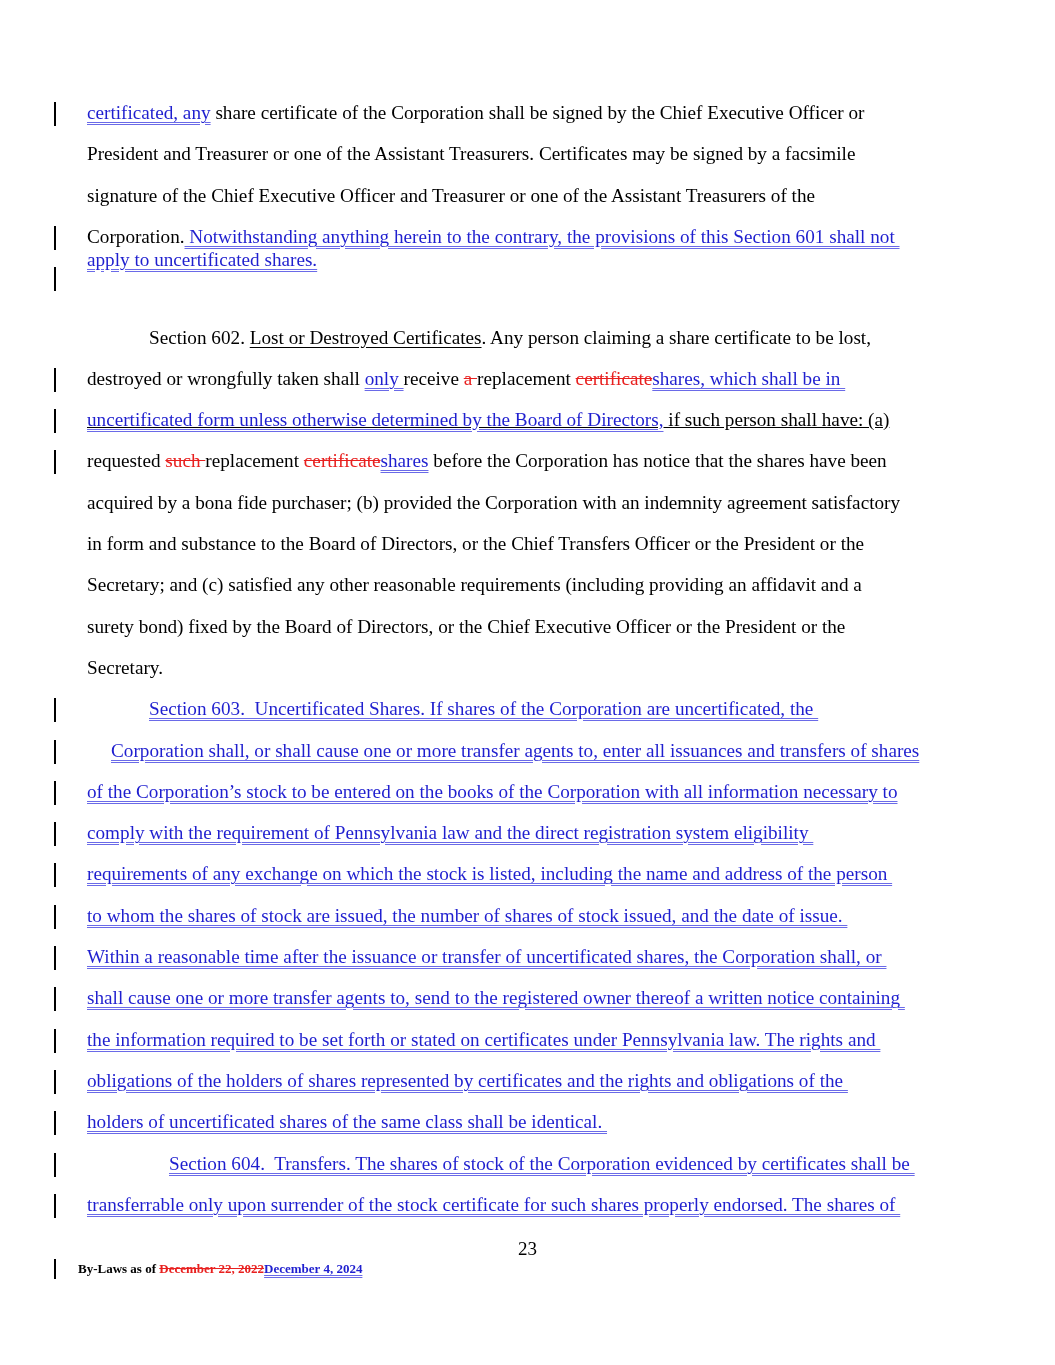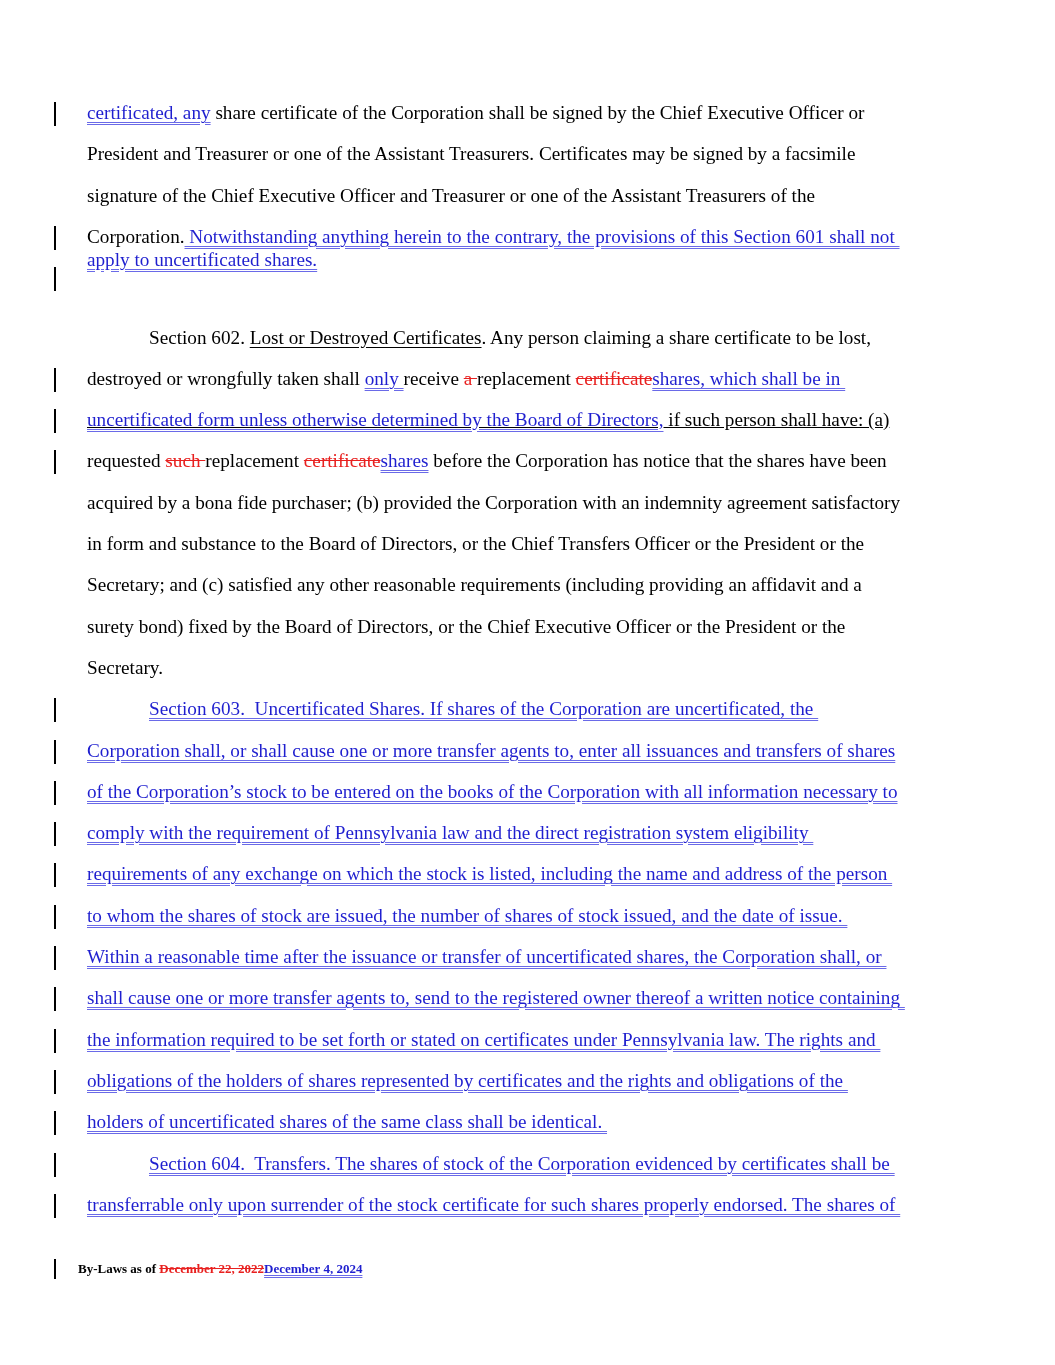--- a/index.html
+++ b/index.html
@@ -38,41 +38,42 @@
       <div class="bar" style="top: 450.4px;"></div>
       <div class="line" style="top: 449.4px;"><span>requested </span><span class="del">such </span><span>replacement </span><span class="del">certificate</span><span class="ins">shares</span><span> before the Corporation has notice that the shares have been</span></div>
       <div class="line" style="top: 490.7px;"><span>acquired by a bona fide purchaser; (b) provided the Corporation with an indemnity agreement satisfactory</span></div>
       <div class="line" style="top: 532px;"><span>in form and substance to the Board of Directors, or the Chief Transfers Officer or the President or the</span></div>
       <div class="line" style="top: 573.3px;"><span>Secretary; and (c) satisfied any other reasonable requirements (including providing an affidavit and a</span></div>
       <div class="line" style="top: 614.6px;"><span>surety bond) fixed by the Board of Directors, or the Chief Executive Officer or the President or the</span></div>
       <div class="line" style="top: 655.9px;"><span>Secretary.</span></div>
       <div class="bar" style="top: 698.2px;"></div>
       <div class="line indent" style="top: 697.2px;"><span class="ins">Section 603.  Uncertificated Shares. If shares of the Corporation are uncertificated, the </span></div>
       <div class="bar" style="top: 739.5px;"></div>
-      <div class="line" style="top: 738.5px;"><span class="ins">Corporation shall, or shall cause one or more transfer agents to, enter all issuances and transfers of shares</span></div>
+      <div class="line" style="top: 738.5px; margin-left: 24px;"><span class="ins">Corporation shall, or shall cause one or more transfer agents to, enter all issuances and transfers of shares</span></div>
       <div class="bar" style="top: 780.8px;"></div>
       <div class="line" style="top: 779.8px;"><span class="ins">of the Corporation’s stock to be entered on the books of the Corporation with all information necessary to</span></div>
       <div class="bar" style="top: 822.1px;"></div>
       <div class="line" style="top: 821.1px;"><span class="ins">comply with the requirement of Pennsylvania law and the direct registration system eligibility </span></div>
       <div class="bar" style="top: 863.4px;"></div>
       <div class="line" style="top: 862.4px;"><span class="ins">requirements of any exchange on which the stock is listed, including the name and address of the person </span></div>
       <div class="bar" style="top: 904.7px;"></div>
       <div class="line" style="top: 903.7px;"><span class="ins">to whom the shares of stock are issued, the number of shares of stock issued, and the date of issue. </span></div>
       <div class="bar" style="top: 946px;"></div>
       <div class="line" style="top: 945px;"><span class="ins">Within a reasonable time after the issuance or transfer of uncertificated shares, the Corporation shall, or </span></div>
       <div class="bar" style="top: 987.3px;"></div>
       <div class="line" style="top: 986.3px;"><span class="ins">shall cause one or more transfer agents to, send to the registered owner thereof a written notice containing </span></div>
       <div class="bar" style="top: 1028.6px;"></div>
       <div class="line" style="top: 1027.6px;"><span class="ins">the information required to be set forth or stated on certificates under Pennsylvania law. The rights and </span></div>
       <div class="bar" style="top: 1069.9px;"></div>
       <div class="line" style="top: 1068.9px;"><span class="ins">obligations of the holders of shares represented by certificates and the rights and obligations of the </span></div>
       <div class="bar" style="top: 1111.2px;"></div>
       <div class="line" style="top: 1110.2px;"><span class="ins">holders of uncertificated shares of the same class shall be identical. </span></div>
       <div class="bar" style="top: 1152.5px;"></div>
-      <div class="line indent" style="top: 1151.5px;"><span class="ins">Section 604.  Transfers. The shares of stock of the Corporation evidenced by certificates shall be </span></div>
+      <div class="line indent" style="top: 1151.5px; margin-left: 20px;"><span class="ins">Section 604.  Transfers. The shares of stock of the Corporation evidenced by certificates shall be </span></div>
       <div class="bar" style="top: 1193.8px;"></div>
       <div class="line" style="top: 1192.8px;"><span class="ins">transferrable only upon surrender of the stock certificate for such shares properly endorsed. The shares of </span></div>
     </div>
 
+  <div class="pagenum">23</div>
 
   <div class="fbar"></div>
   <div class="footer"><span>By-Laws as of </span><span class="del">December 22, 2022</span><span class="ins">December 4, 2024</span></div>
 </div>
 
 </body></html>

